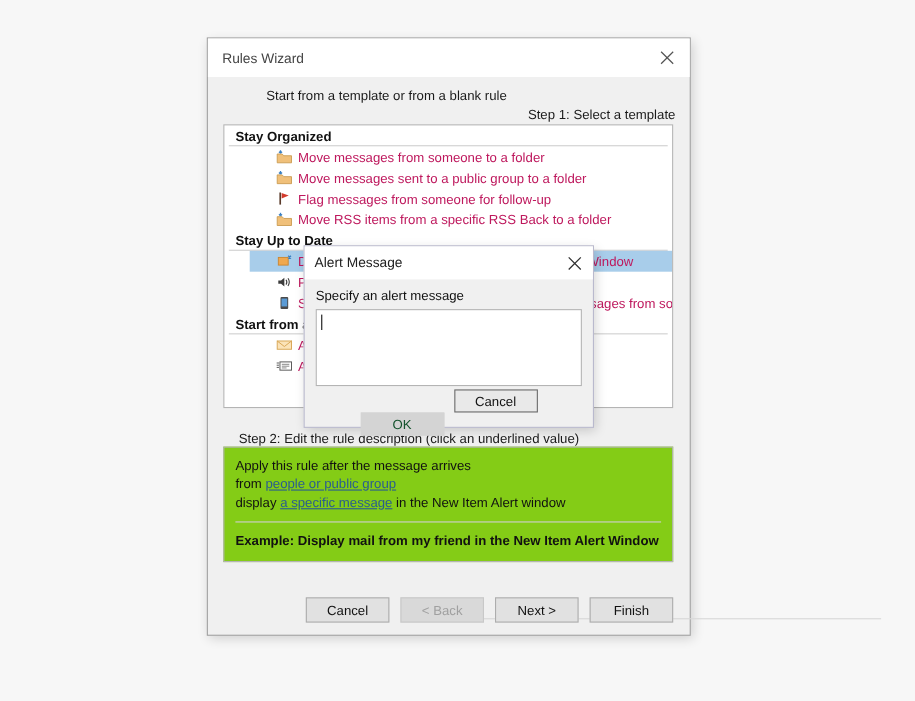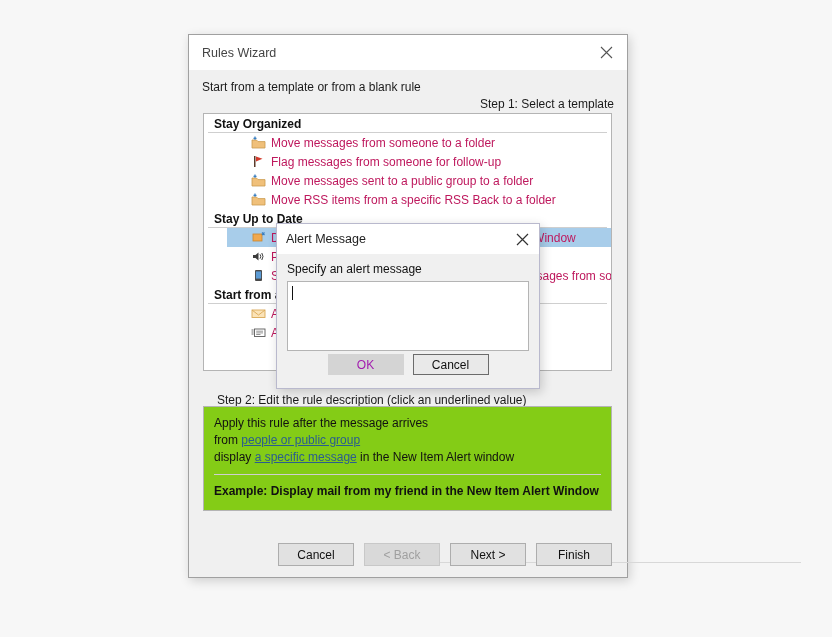--- a/index.html
+++ b/index.html
@@ -28,21 +28,21 @@
   .titlebar .title { font-size: 12.5px; color: #444; }
   .titlebar .close {
     width: 42px; height: 34px;
     display: flex; align-items: center; justify-content: center;
     color: #666; cursor: default;
   }
   .titlebar .close svg { display: block; }
 
   .body { padding: 0 13px; box-sizing: border-box; }
 
-  .lead { font-size: 12px; color: #1a1a1a; margin-top: 10px; }
+  .lead { font-size: 12px; color: #1a1a1a; margin-top: 10px; margin-left: 40px; }
   .steplabel { font-size: 12px; color: #1a1a1a; margin-top: 3px; margin-bottom: 4px; text-align: right; }
 
   
   .listbox {
     position: absolute; left: 203px; top: 113px;
     width: 409px; height: 258px;
     background: #ffffff; border: 1px solid #b4b4b4;
     box-sizing: border-box; overflow: hidden;
   }
   .group-head {
@@ -108,21 +108,21 @@
     padding: 3px 4px; font-size: 12px; color: #111;
     position: relative;
   }
   .caret { position: absolute; left: 4px; top: 4px; width: 1px; height: 14px; background: #111; }
   .modal-buttons { position: absolute; left: 0; top: 130px; width: 100%; display: flex; justify-content: center; gap: 9px; }
   .mbtn {
     width: 76px; height: 21px; font-size: 12px;
     display: flex; align-items: center; justify-content: center;
     box-sizing: border-box; cursor: default;
   }
-  .mbtn.ok { background: #d4d4d4; color: #a21caf; border: 1px solid #d4d4d4; }
+  .mbtn.ok { background: #d4d4d4; color: #14532d; border: 1px solid #d4d4d4; margin-top: 21px; }
   .mbtn.cancel { background: #e9e9e9; color: #111; border: 1px solid #6b6b6b; }
 </style>
 </head>
 <body>
 
 <div class="page">
 
   <div class="dialog">
 
     <div class="titlebar">
@@ -151,34 +151,34 @@
         <svg width="15" height="13" viewBox="0 0 15 13">
             <path d="M1 4 L5.5 4 L7 5.6 L14 5.6 L14 12 L1 12 Z" fill="#f0c07a" stroke="#c99a4e" stroke-width="0.8"></path>
             <path d="M4 0.5 L4 3.2 M4 3.2 L2.6 1.9 M4 3.2 L5.4 1.9" stroke="#3a7fc1" stroke-width="1.2" fill="none"></path>
           </svg>
       </span>
       <span class="lbl">Move messages from someone to a folder</span>
     </div>
     <div class="tpl-row">
       <span class="ic">
         <svg width="15" height="13" viewBox="0 0 15 13">
+            <path d="M1 4 L5.5 4 L7 5.6 L14 5.6 L14 12 L1 12 Z" fill="#f0c07a" stroke="#c99a4e" stroke-width="0.8"></path>
+            <path d="M4 0.5 L4 3.2 M4 3.2 L2.6 1.9 M4 3.2 L5.4 1.9" stroke="#3a7fc1" stroke-width="1.2" fill="none"></path>
+          </svg>
+      </span>
+      <span class="lbl">Move messages sent to a public group to a folder</span>
+    </div>
+    <div class="tpl-row">
+      <span class="ic">
+        <svg width="15" height="13" viewBox="0 0 15 13">
             <rect x="3" y="1" width="1.5" height="11" fill="#5a3a2a"></rect>
             <path d="M5 1.5 L11.5 3.8 L5 6.5 Z" fill="#d33a2c"></path>
           </svg>
       </span>
       <span class="lbl">Flag messages from someone for follow-up</span>
-    </div>
-    <div class="tpl-row">
-      <span class="ic">
-        <svg width="15" height="13" viewBox="0 0 15 13">
-            <path d="M1 4 L5.5 4 L7 5.6 L14 5.6 L14 12 L1 12 Z" fill="#f0c07a" stroke="#c99a4e" stroke-width="0.8"></path>
-            <path d="M4 0.5 L4 3.2 M4 3.2 L2.6 1.9 M4 3.2 L5.4 1.9" stroke="#3a7fc1" stroke-width="1.2" fill="none"></path>
-          </svg>
-      </span>
-      <span class="lbl">Move messages sent to a public group to a folder</span>
     </div>
     <div class="tpl-row">
       <span class="ic">
         <svg width="15" height="13" viewBox="0 0 15 13">
             <path d="M1 4 L5.5 4 L7 5.6 L14 5.6 L14 12 L1 12 Z" fill="#f0c07a" stroke="#c99a4e" stroke-width="0.8"></path>
             <path d="M4 0.5 L4 3.2 M4 3.2 L2.6 1.9 M4 3.2 L5.4 1.9" stroke="#3a7fc1" stroke-width="1.2" fill="none"></path>
           </svg>
       </span>
       <span class="lbl">Move RSS items from a specific RSS Back to a folder</span>
     </div>

